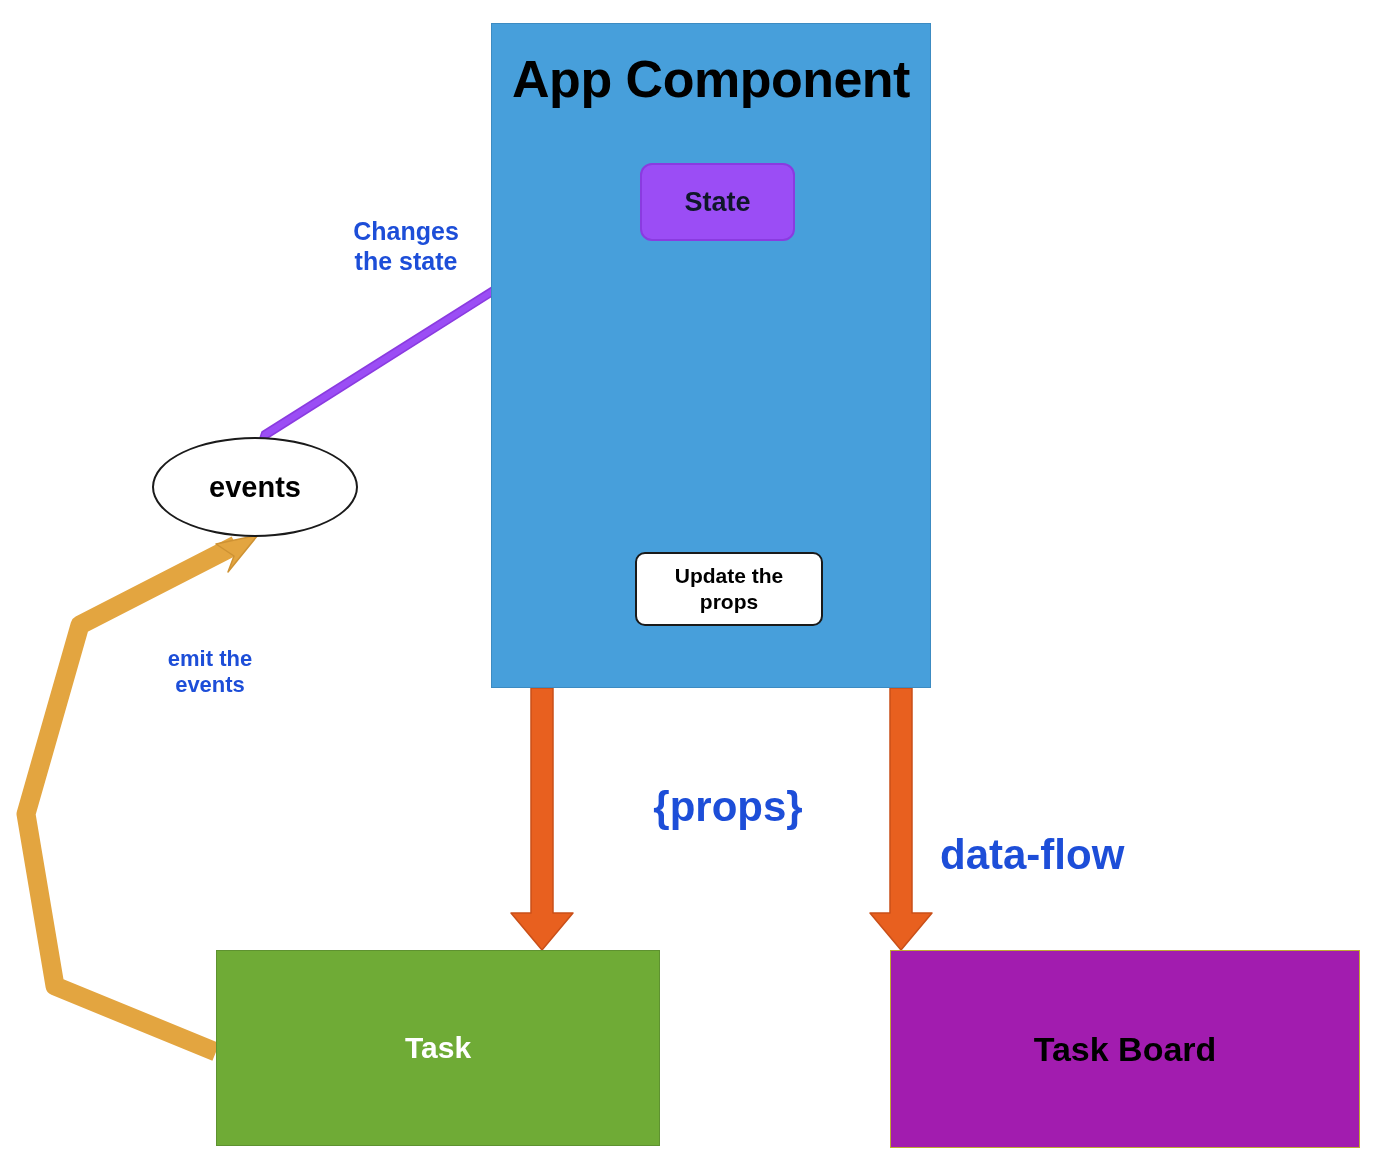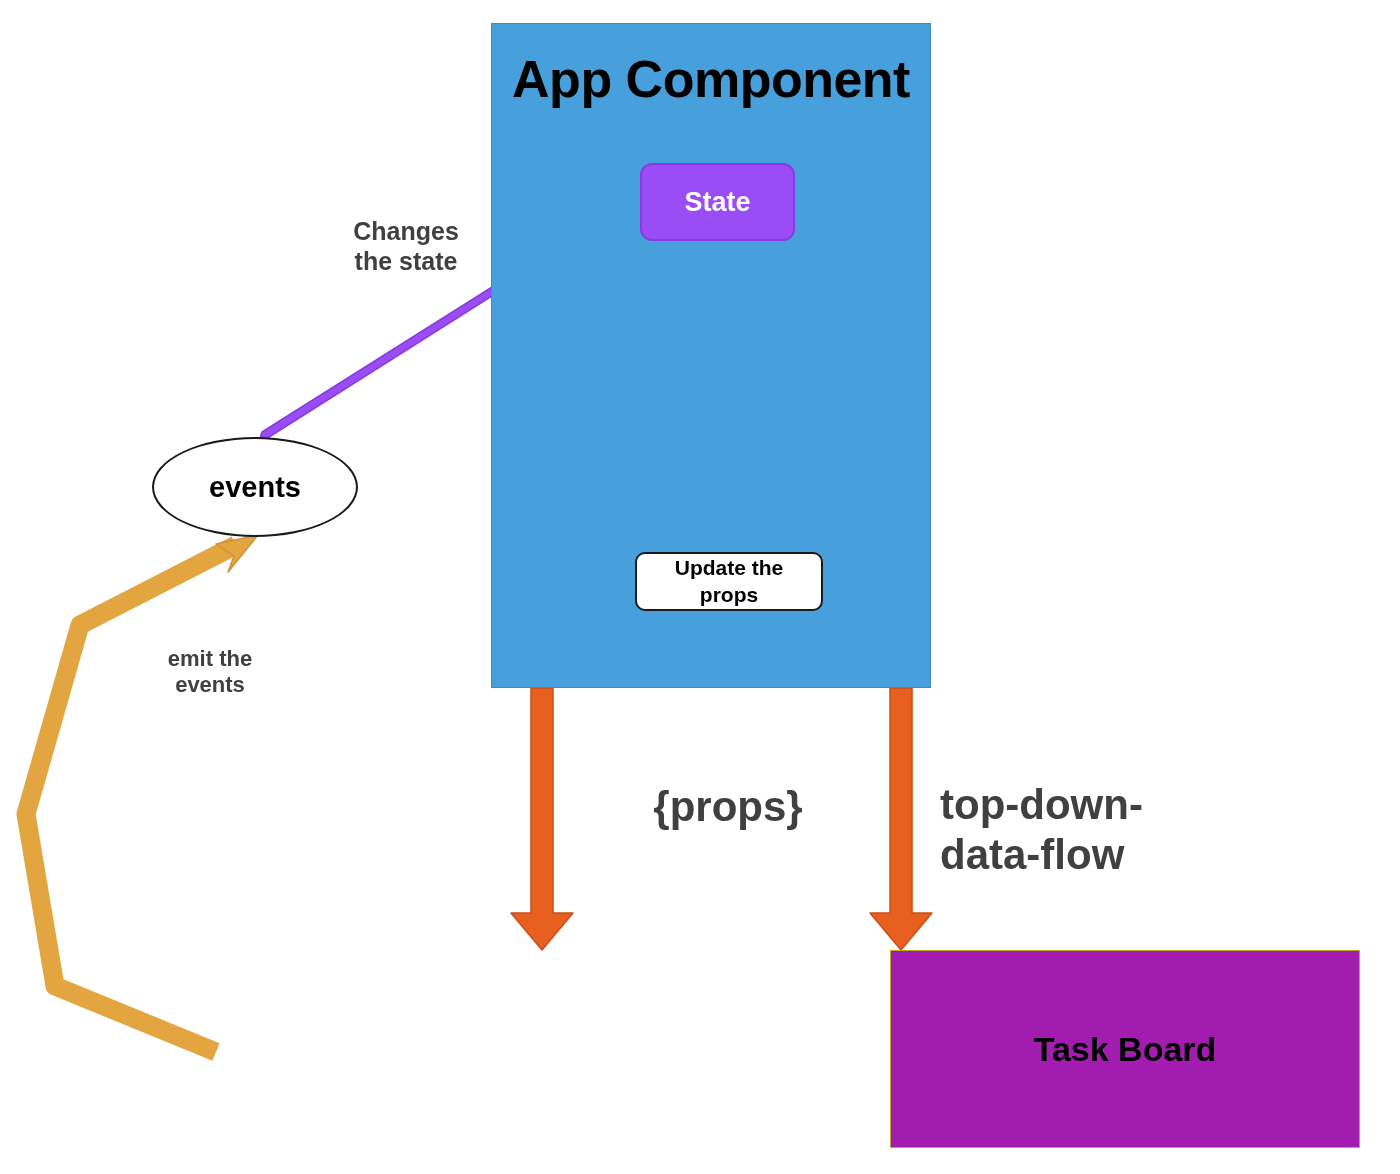--- a/index.html
+++ b/index.html
@@ -58,21 +58,21 @@
   }
 
   .state-box {
     left: 640px;
     top: 163px;
     width: 155px;
     height: 78px;
     background: #9B4DF5;
     border: 2px solid #8A3BE0;
     border-radius: 12px;
-    color: #ffffff;
+    color: #0f172a;
     font-size: 27px;
     font-weight: bold;
   }
 
   .rerenders-ellipse {
     left: 645px;
     top: 345px;
     width: 150px;
     height: 96px;
     background: #ffffff;
@@ -80,21 +80,21 @@
     border-radius: 50%;
     color: #000000;
     font-size: 21px;
     font-weight: bold;
   }
 
   .update-props-box {
     left: 635px;
     top: 552px;
     width: 188px;
-    height: 59px;
+    height: 74px;
     background: #ffffff;
     border: 2px solid #1a1a1a;
     border-radius: 10px;
     color: #000000;
     font-size: 21px;
     font-weight: bold;
     line-height: 1.25;
   }
 
   .events-ellipse {
@@ -130,21 +130,21 @@
     background: #a21caf;
     border: 1px solid #BFA832;
     color: #000000;
     font-size: 34px;
     font-weight: bold;
   }
 
   
   .label {
     position: absolute;
-    color: #404040;
+    color: #1d4ed8;
     font-weight: bold;
     line-height: 1.2;
   }
   .label-changes-state {
     left: 316px;
     top: 216px;
     width: 180px;
     font-size: 25px;
     text-align: center;
   }
@@ -217,37 +217,40 @@
     <span>
       <span>Update the</span><br>
       <span>props</span>
     </span>
   </div>
 
   <div class="node events-ellipse">
     <span>events</span>
   </div>
 
+  <div class="node task-box">
+    <span>Task</span>
+  </div>
 
   <div class="node taskboard-box">
     <span>Task Board</span>
   </div>
 
   <div class="label label-changes-state">
     <span>Changes</span><br>
     <span>the state</span>
   </div>
 
   <div class="label label-emit-events">
     <span>emit the</span><br>
     <span>events</span>
   </div>
 
   <div class="label label-props">
     <span>{props}</span>
   </div>
 
   <div class="label label-top-down">
-    <span>top-down-</span><br>
+    <br>
     <span>data-flow</span>
   </div>
 
 </div>
 
 </body></html>

